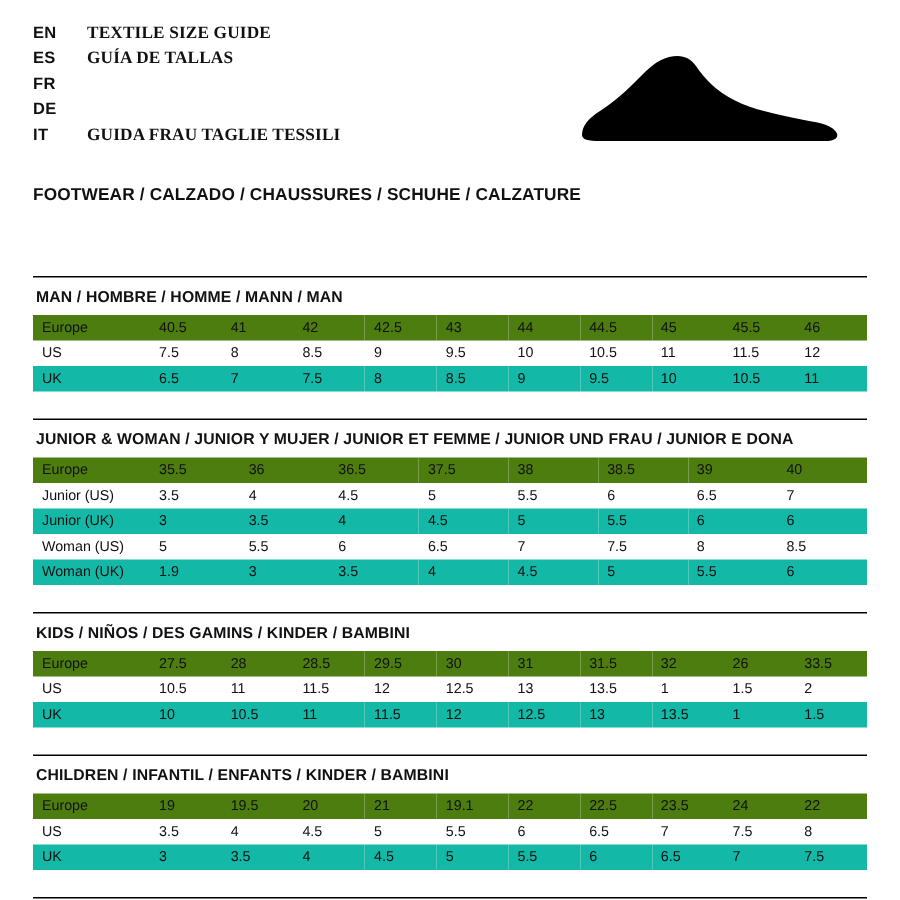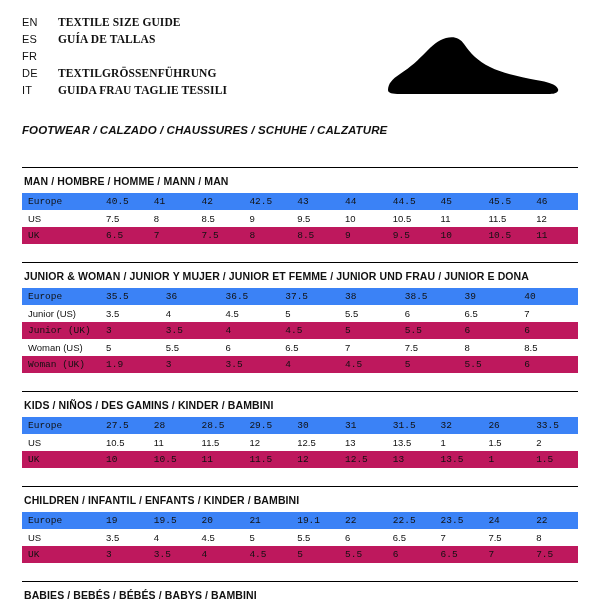--- a/index.html
+++ b/index.html
@@ -33,21 +33,21 @@
   }
   .lang-row {
     display: flex;
     align-items: baseline;
     height: 17px;
     line-height: 17px;
   }
   .lang-code {
     width: 36px;
     font-size: 11px;
-    font-weight: normal;
+    font-weight: bold;
     letter-spacing: .2px;
   }
   .lang-title {
     font-size: 11.5px;
     font-weight: bold;
     letter-spacing: .1px;
     font-family: Liberation Serif, serif;
   }
   .shoe-wrap {
     position: absolute;
@@ -56,54 +56,51 @@
     width: 190px;
     height: 70px;
   }
   .shoe-wrap svg { display: block; }
 
   .footwear-line {
     margin-top: 14px;
     font-size: 11.5px;
     font-weight: bold;
     letter-spacing: .1px;
-    font-style: italic;
   }
 
   
   .section {
     margin-top: 18px;
   }
-  .section.first { margin-top: 31px; }
+  .section.first { margin-top: 48px; }
   .section-title {
     font-size: 10.5px;
     font-weight: bold;
     padding: 0 0 6px 2px;
     letter-spacing: .1px;
   }
   table {
     border-collapse: collapse;
     width: 100%;
     table-layout: fixed;
   }
   td {
     font-size: 9.5px;
     height: 17px;
     padding: 0 0 0 6px;
     vertical-align: middle;
     color: #111;
     white-space: nowrap;
   }
   tr.head td {
-    background: #3b82f6;
-    font-family: Liberation Mono, monospace;
+    background: #4d7c0f;
   }
   tr.alt td {
-    background: #be185d;
-    font-family: Liberation Mono, monospace;
+    background: #14b8a6;
   }
   td.label {
     width: 72px;
   }
   .rule {
     border-top: 1px solid #000;
     height: 0;
     margin: 0 0 7px 0;
   }
 </style>
@@ -120,21 +117,20 @@
       </div>
       <div class="lang-row">
         <span class="lang-code">ES</span>
         <span class="lang-title">GUÍA DE TALLAS</span>
       </div>
       <div class="lang-row">
         <span class="lang-code">FR</span>
       </div>
       <div class="lang-row">
         <span class="lang-code">DE</span>
-        <span class="lang-title">TEXTILGRÖSSENFÜHRUNG</span>
       </div>
       <div class="lang-row">
         <span class="lang-code">IT</span>
         <span class="lang-title">GUIDA FRAU TAGLIE TESSILI</span>
       </div>
     </div>
 
     <div class="shoe-wrap">
       <svg viewBox="0 0 190 70" width="190" height="70" aria-hidden="true">
         <path fill="#000000" d="M10,58 C10,52 14,47 22,42 C33,35 40,28 48,20 C54,14 60,8 68,6 C76,4 82,6 86,12 C92,21 100,29 112,35 C126,42 144,45 158,48 C170,50 178,52 180,57 C181,60 178,62 172,62 L22,62 C14,62 10,61 10,58 Z"></path>

